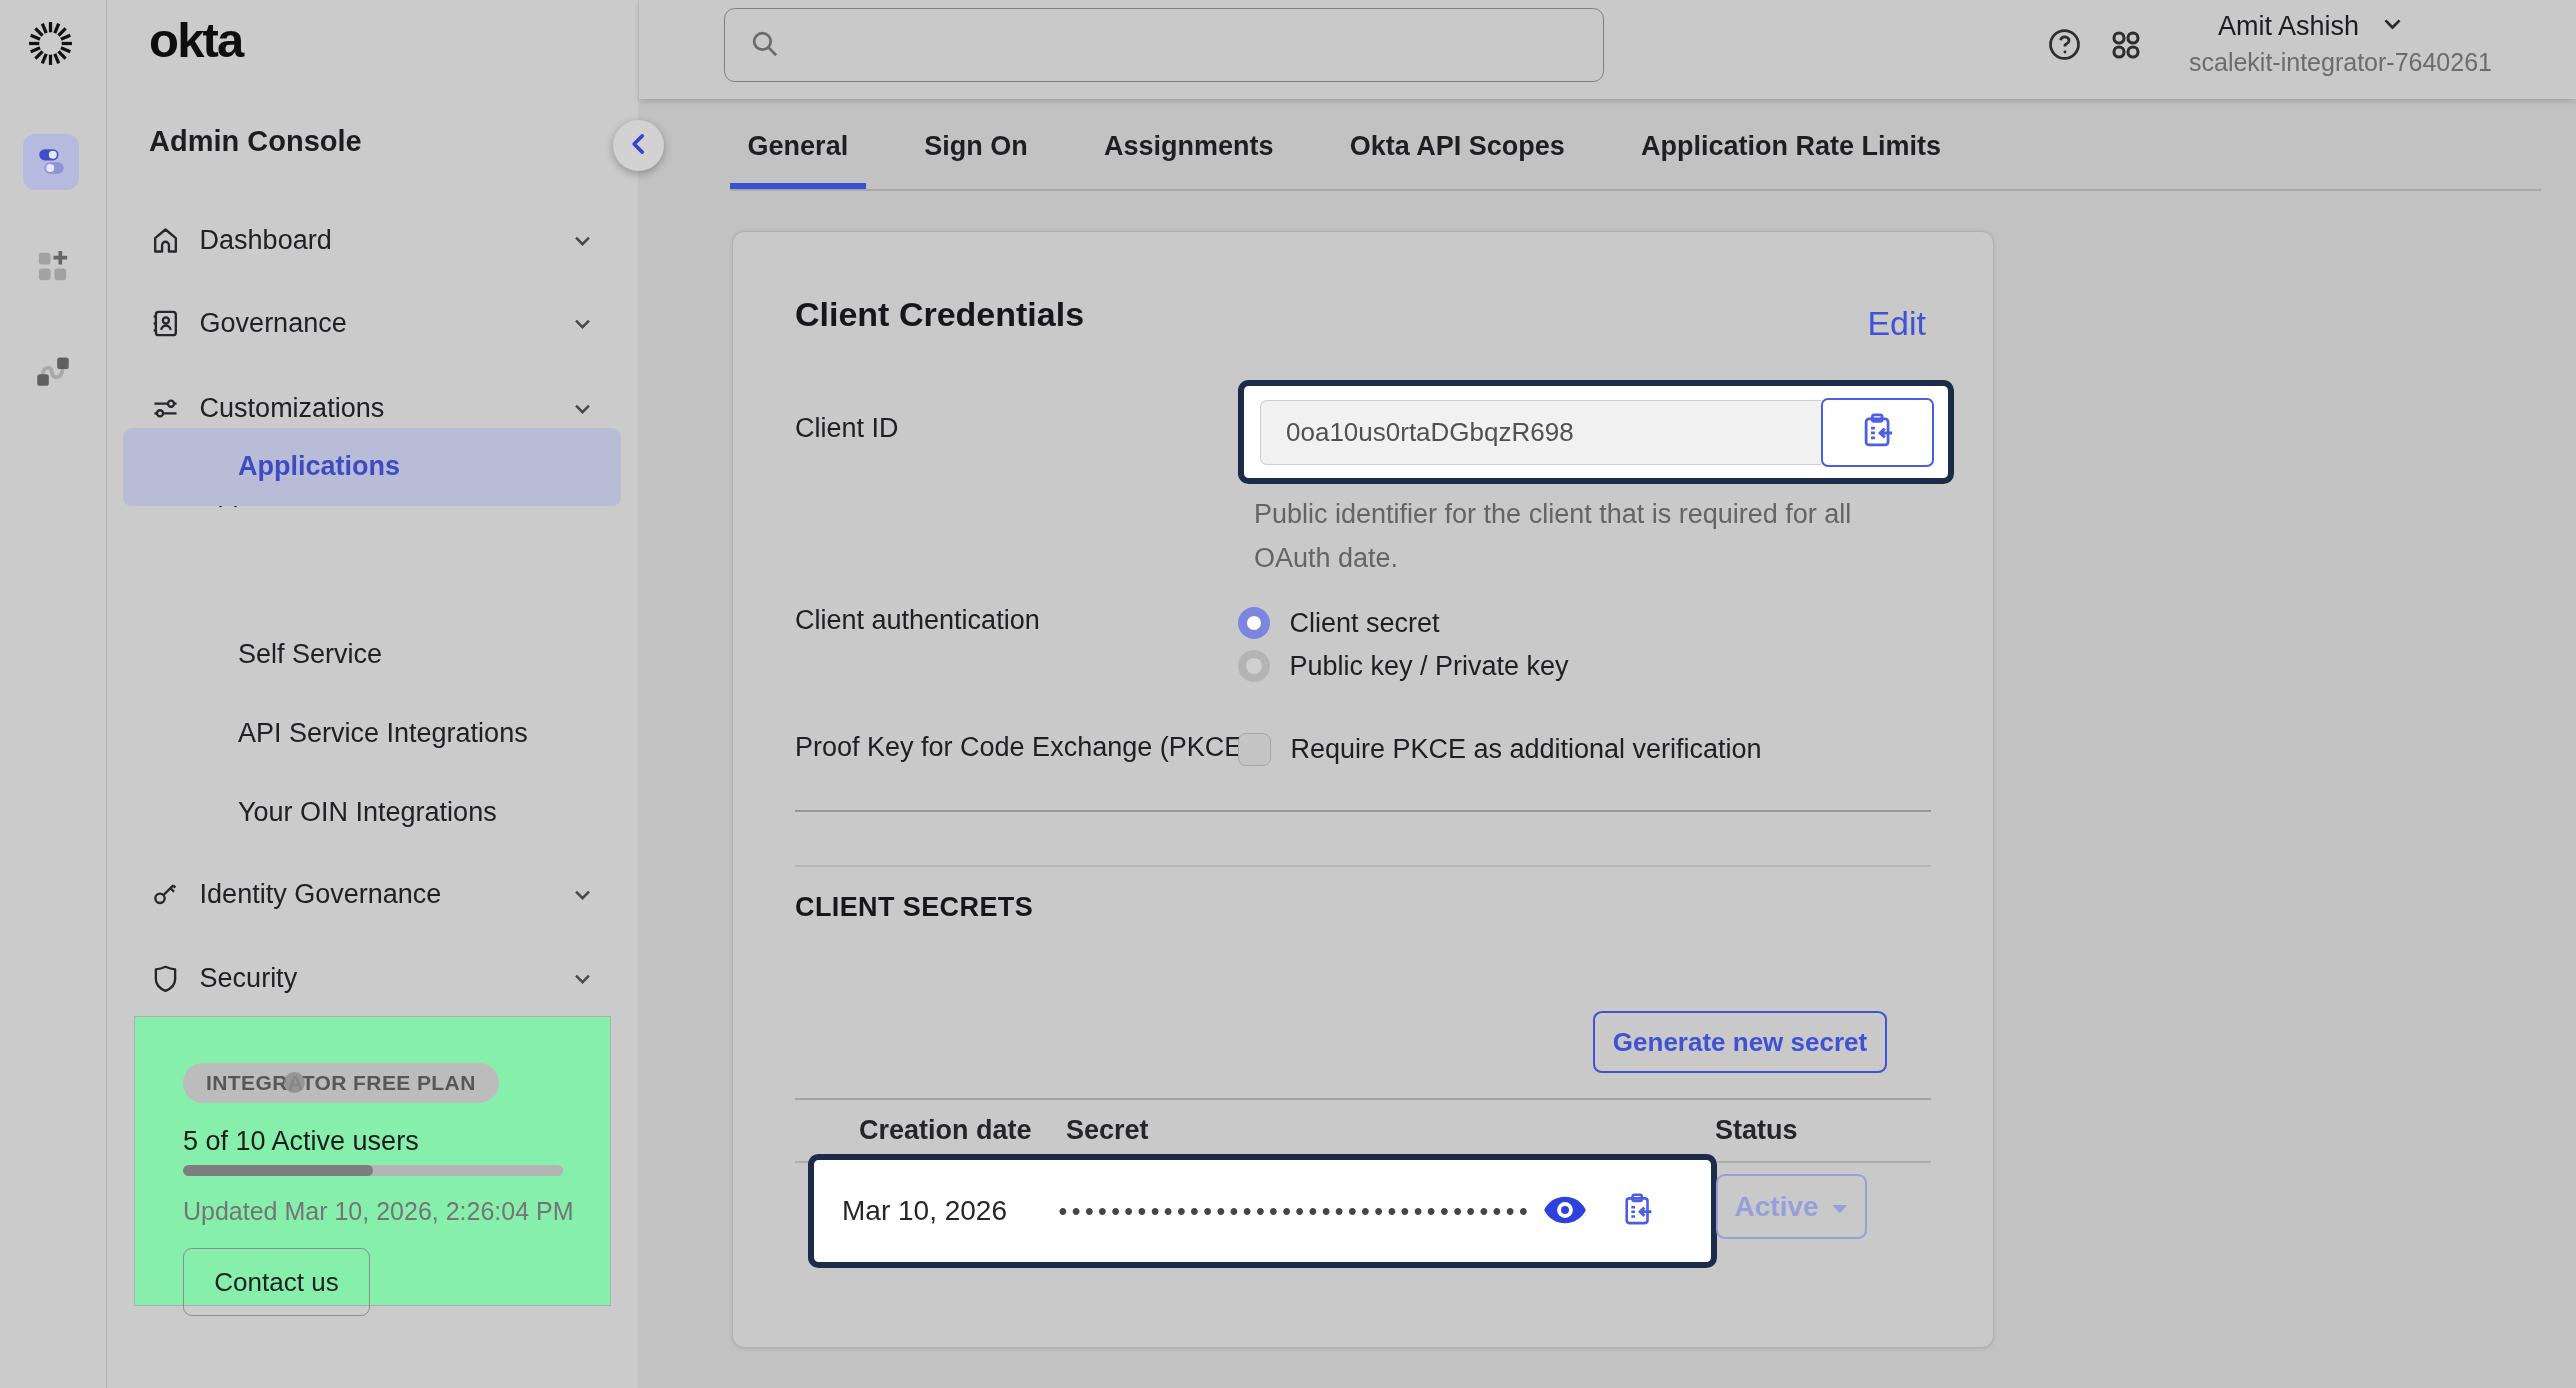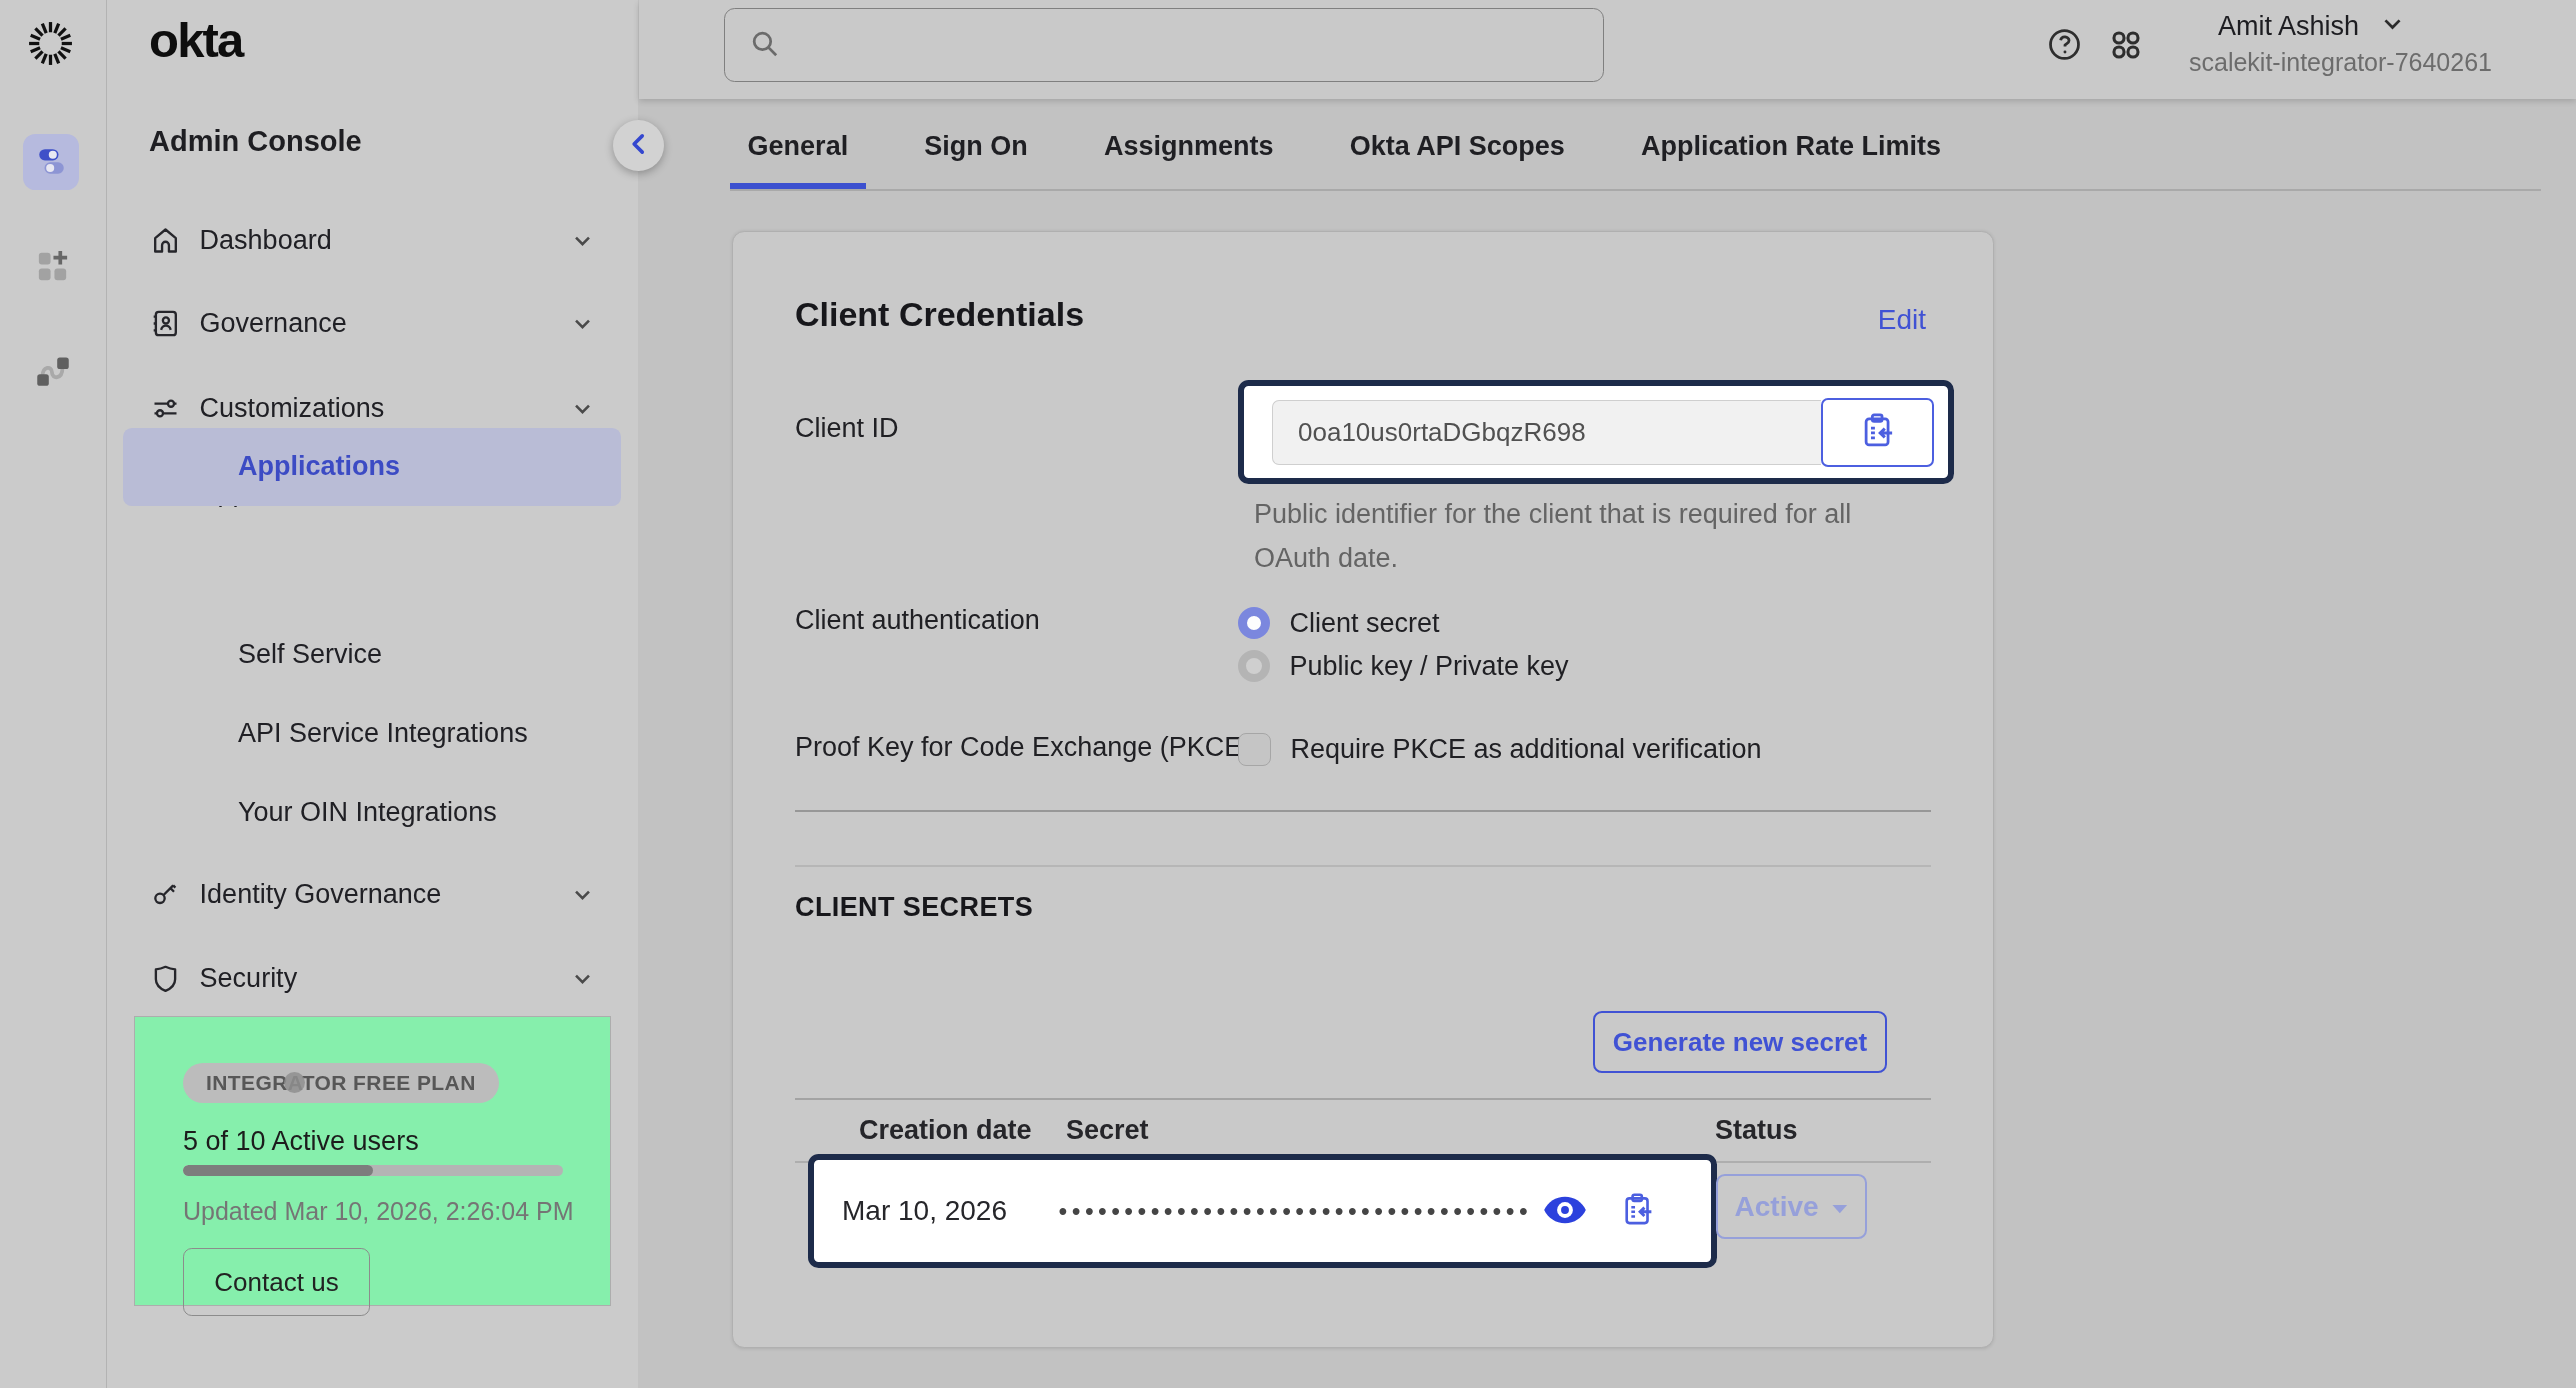--- a/index.html
+++ b/index.html
@@ -49,25 +49,25 @@
 
   
   .content { position:absolute; left:639px; top:99px; right:0; bottom:0; background:#c2c2c2; }
   .tabs { position:absolute; left:91px; top:19.4px; display:flex; gap:41px; }
   .tab { font-size:27px; font-weight:600; color:#1f1f23; padding:12.3px 17.6px 21px; cursor:pointer; }
   .tab.active { border-bottom:7px solid #3c50cf; }
   .tabs-line { position:absolute; left:91px; right:35px; top:90px; height:1.8px; background:#a9a9a9; }
 
   .card { position:absolute; left:93px; top:132px; width:1262px; height:1117px; background:#c9c9c9; border:0.9px solid #b0b0b0; border-radius:12.3px; box-shadow:0 0.9px 3.5px rgba(0,0,0,.10); }
   .cc-title { position:absolute; left:62px; top:63px; font-size:34px; font-weight:700; color:#17171b; }
-  .edit-link { position:absolute; right:67px; top:72px; font-size:28px; color:#4052d4; cursor:pointer; }
+  .edit-link { position:absolute; right:67px; top:72px; font-size:34px; color:#4052d4; cursor:pointer; }
   .field-label { position:absolute; left:62px; font-size:27px; color:#202024; }
 
   .cid-box { position:absolute; left:505px; top:148px; width:716px; height:104px; background:#fff; border:6.2px solid #1d2b4a; border-radius:10.6px; display:flex; align-items:center; }
-  .cid-field { margin-left:28px; flex:1; height:65px; background:#f1f1f1; border:1.8px solid #cfcfcf; border-right:none; border-radius:7px 0 0 7px; font-size:26px; color:#515151; display:flex; align-items:center; padding-left:25px; }
+  .cid-field { margin-left:16px; flex:1; height:65px; background:#f1f1f1; border:1.8px solid #cfcfcf; border-right:none; border-radius:7px 0 0 7px; font-size:26px; color:#515151; display:flex; align-items:center; padding-left:25px; }
   .copy-btn { width:113px; height:69px; background:#fff; border:2.6px solid #4c5fe0; border-radius:7px; margin-right:14px; display:flex; align-items:center; justify-content:center; cursor:pointer; }
   .cid-help { position:absolute; left:521px; top:260px; font-size:27px; color:#646464; line-height:44px; }
 
   .opt-row { position:absolute; left:505px; height:42px; display:flex; align-items:center; gap:19.4px; cursor:pointer; }
   .opt-row .olabel { font-size:27px; color:#202024; }
   .radio { width:32px; height:32px; border-radius:50%; flex:0 0 32px; }
   .radio.on  { border:9.7px solid #7b87de; background:#fdfdfd; }
   .radio.off { border:8px solid #b4b4b4; background:#cfcfcf; }
   .checkbox  { width:33px; height:33px; border-radius:8px; border:1.8px solid #a6a6a6; background:#c5c5c5; flex:0 0 33px; }
 

